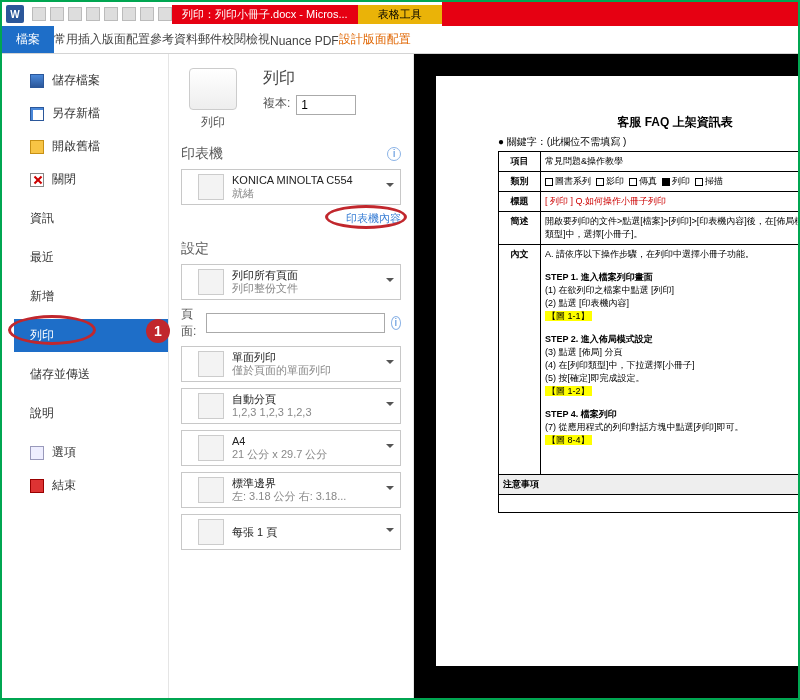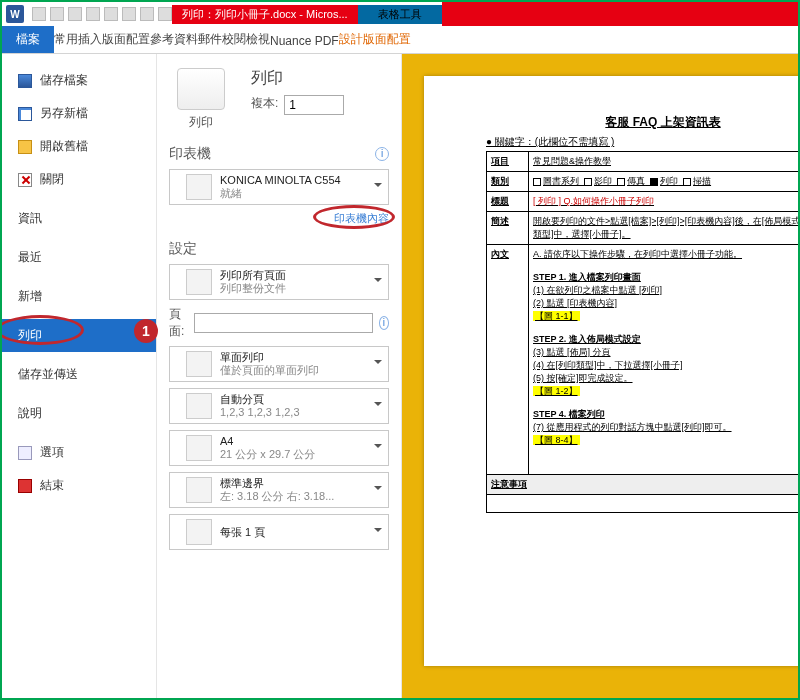--- a/index.html
+++ b/index.html
@@ -3,31 +3,31 @@
 <meta charset="utf-8">
 <style>
   * { box-sizing: border-box; margin: 0; padding: 0; font-family: "Microsoft JhengHei", Arial, sans-serif; }
   body { width: 800px; height: 700px; background:#fff; border:2px solid #00a651; overflow:hidden; }
   
   .titlebar { height:24px; background:#fff; display:flex; align-items:center; font-size:11px; }
   .appicon { width:18px; height:18px; margin:2px 4px; display:flex; align-items:center; justify-content:center; background:#2b579a; border-radius:2px; color:#fff; font-weight:bold; font-size:10px;}
   .qat { display:flex; gap:4px; align-items:center; margin-left:4px;}
   .qat .mini{ width:14px; height:14px; background:#ddd; border:1px solid #bbb; }
   .title-red { flex:0 0 auto; background:#e60012; color:#fff; padding:2px 10px; margin-left:auto; }
-  .title-yellow { background:#0369a1; color:#000; padding:2px 20px; }
+  .title-yellow { background:#eab308; color:#000; padding:2px 20px; }
   .title-right { flex:1; background:#e60012; height:100%; }
   
   .ribbon { height:28px; background:#fff; border-bottom:1px solid #d4d4d4; display:flex; align-items:flex-end; font-size:12px;}
   .ribbon .filetab { background:#1e6ec8; color:#fff; padding:5px 14px; }
   .ribbon .tab { padding:5px 0; color:#444; }
   .ribbon .tab.yellow { color:#e06500;margin-top:20px; }
   
   .main { display:flex; height:calc(100% - 24px - 28px); }
   
-  .nav { width:155px; background:#fff; border-right:1px solid #e5e5e5; padding-top:10px; font-size:12px;}
+  .nav { width:155px; background:#fff; border-right:1px solid #e5e5e5; padding-top:10px; font-size:12px;margin-left:12px;}
   .nav-item { padding:8px 16px; display:flex; align-items:center; gap:8px; color:#333; cursor:pointer;}
   .nav-item.selected { background:#1e6ec8; color:#fff; position:relative;}
   .nav-item .ic { width:14px; height:14px; display:inline-block; }
   .nav .sep { height:6px; }
   .ic-save{ background:linear-gradient(#4a88d9,#2b579a); border:1px solid #2b579a;}
   .ic-saveas{ background:#fff; border:1px solid #2b579a; box-shadow:inset 2px 2px #4a88d9;}
   .ic-open{ background:#f7c445; border:1px solid #c79014;}
   .ic-close{ background:#fff;border:1px solid #888; position:relative;}
   .ic-close::before,.ic-close::after{content:"";position:absolute;left:6px;top:1px;width:2px;height:10px;background:#c00;transform:rotate(45deg);}
   .ic-close::after{transform:rotate(-45deg);}
@@ -46,27 +46,27 @@
   .dropdown .dd-icon{ width:26px;height:26px;border:1px solid #ccc;background:#f3f3f3; flex-shrink:0;}
   .dropdown .dd-text{ font-size:11px; line-height:13px; }
   .dropdown .dd-text .t1{ color:#222;}
   .dropdown .dd-text .t2{ color:#888;margin-top:24px;}
   .dropdown .caret{ position:absolute; right:6px; top:50%; transform:translateY(-50%); border:4px solid transparent; border-top-color:#555;}
   .link { color:#3a7fd5; text-align:right; font-size:11px; margin-bottom:6px; }
   .link span{ cursor:pointer;text-align:right; }
   .pageline { display:flex; align-items:center; gap:6px; margin:6px 0;}
   .pageline input{ flex:1; height:20px; border:1px solid #aaa;}
   
-  .preview { flex:1; background:#eab308; padding:22px 6px 6px 22px; overflow:hidden;text-decoration:underline;}
+  .preview { flex:1; background:#000000; padding:22px 6px 6px 22px; overflow:hidden;}
   .page { width:430px; height:590px; background:#fff; box-shadow:0 0 4px rgba(0,0,0,.3); padding:38px 14px 10px 62px; font-size:10px; color:#000;}
   .doc-title{ text-align:center; font-weight:bold; font-size:12px; margin-bottom:4px;}
   .doc-key{ font-size:10px; margin-bottom:2px;}
   table.doc{ width:100%; border-collapse:collapse; font-size:9px;}
   table.doc td{ border:1px solid #000; padding:3px 4px; vertical-align:top;}
-  table.doc td.h{ width:42px; font-weight:bold; }
+  table.doc td.h{ width:42px; font-weight:bold; text-align:center;}
   .hl{ background:#ffff00; padding:0 2px;}
   .sq{ display:inline-block; width:8px; height:8px; border:1px solid #000; margin-right:2px; vertical-align:middle;}
   .sq.filled{ background:#000;}
   
   .anno-badge{ position:absolute; width:24px;height:24px;border-radius:50%;background:#c1272d;color:#fff;font-size:14px;font-weight:bold;display:flex;align-items:center;justify-content:center;}
   .anno-ring{ position:absolute; border:3px solid #c1272d; border-radius:50%;}
   .relpos{ position:relative; }
 </style>
 </head>
 <body>

